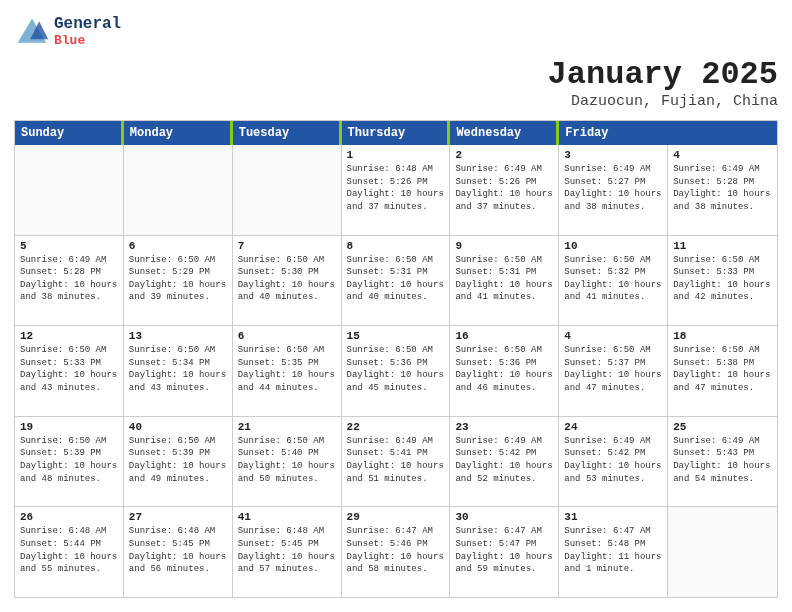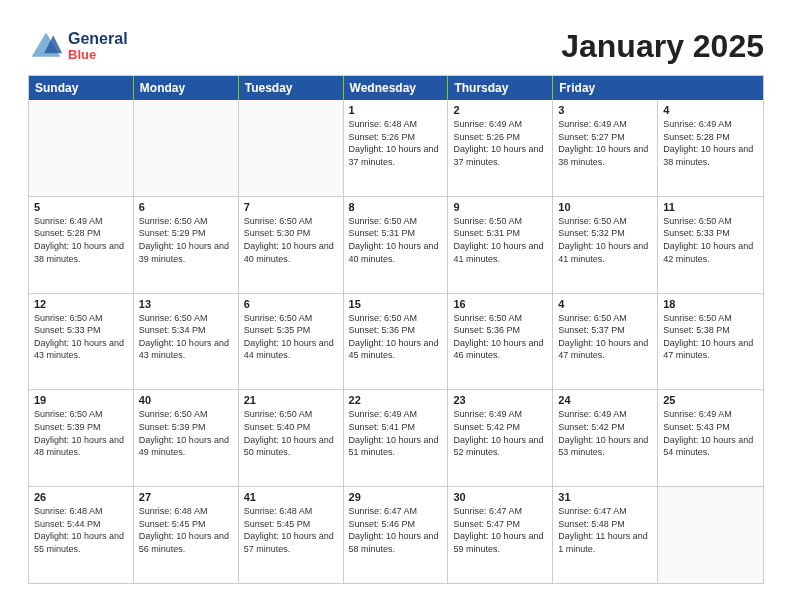--- a/index.html
+++ b/index.html
@@ -6,37 +6,39 @@
     body {
       font-family: Arial, sans-serif;
       background: #fff;
       width: 792px;
       height: 612px;
       overflow: hidden;
     }
     .page {
       width: 792px;
       height: 612px;
-      padding: 28px;
+      padding: 14px;
       display: flex;
       flex-direction: column;
+      font-family: Liberation Mono, monospace;
     }
     .header {
       display: flex;
       justify-content: space-between;
       align-items: flex-start;
       margin-bottom: 10px;
     }
     .title-block {
       text-align: right;
     }
     .main-title {
       font-size: 32px;
       font-weight: bold;
       color: #222;
+      margin-top: 42px;
     }
     .subtitle {
       font-size: 15px;
       color: #444;
     }
     .calendar {
       flex: 1;
       display: flex;
       flex-direction: column;
       border: 1px solid #ccc;
@@ -45,21 +47,21 @@
       display: grid;
       grid-template-columns: repeat(7, 1fr);
       background: #2255a4;
     }
     .cal-header-cell {
       color: #fff;
       font-size: 12px;
       font-weight: bold;
       padding: 5px 6px;
       text-align: left;
-      border-right: 1px solid #84cc16;
+      border-right: 3px solid #84cc16;
     }
     .cal-header-cell:last-child { border-right: none; }
     .cal-body {
       flex: 1;
       display: flex;
       flex-direction: column;
     }
     .cal-week {
       flex: 1;
       display: grid;
@@ -124,30 +126,31 @@
         <polygon points="20,5 36,32 4,32" fill="#4a90c4" opacity="0.7"></polygon>
         <polygon points="28,8 38,28 18,28" fill="#2255a4" opacity="0.8"></polygon>
       </svg>
       <div class="logo-name">
         <span class="logo-general">General</span>
         <span class="logo-blue">Blue</span>
       </div>
     </div>
     <div class="title-block">
       <div class="main-title">January 2025</div>
+      <div class="subtitle">Dazuocun, Fujian, China</div>
     </div>
   </div>
 
   <div class="calendar">
     <div class="cal-header-row">
       <div class="cal-header-cell">Sunday</div>
       <div class="cal-header-cell">Monday</div>
       <div class="cal-header-cell">Tuesday</div>
+      <div class="cal-header-cell">Thursday</div>
       <div class="cal-header-cell">Wednesday</div>
-      <div class="cal-header-cell">Thursday</div>
       <div class="cal-header-cell">Friday</div>
     </div>
     <div class="cal-body" id="cal-body">
     <div class="cal-week">
           <div class="cal-cell empty"></div>
           <div class="cal-cell empty"></div>
           <div class="cal-cell empty"></div>
           <div class="cal-cell">
             <span class="day-num">1</span>
             <div class="cell-text" style="white-space: pre-line;">Sunrise: 6:48 AM

